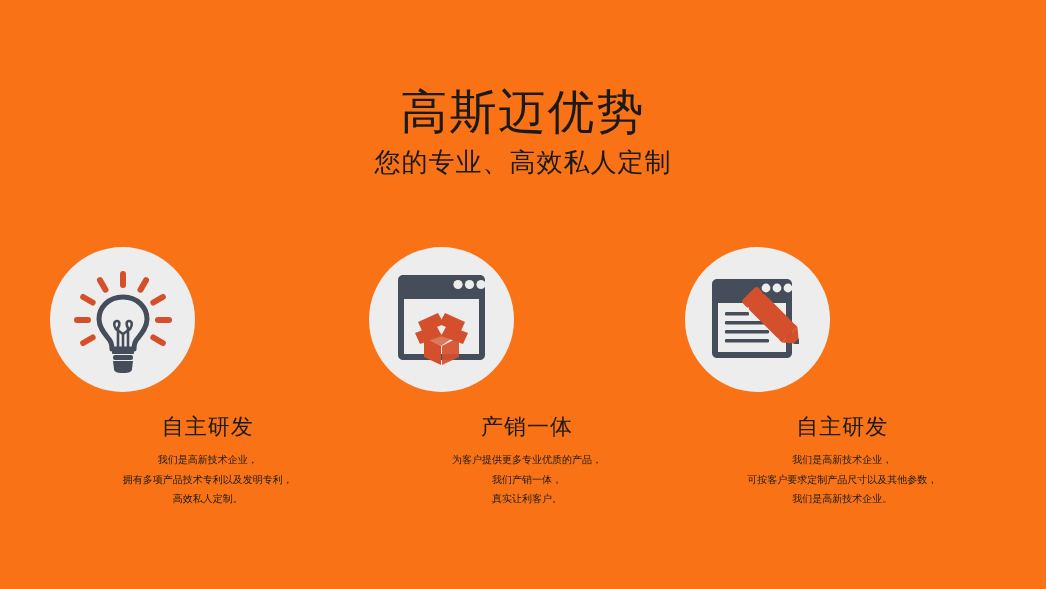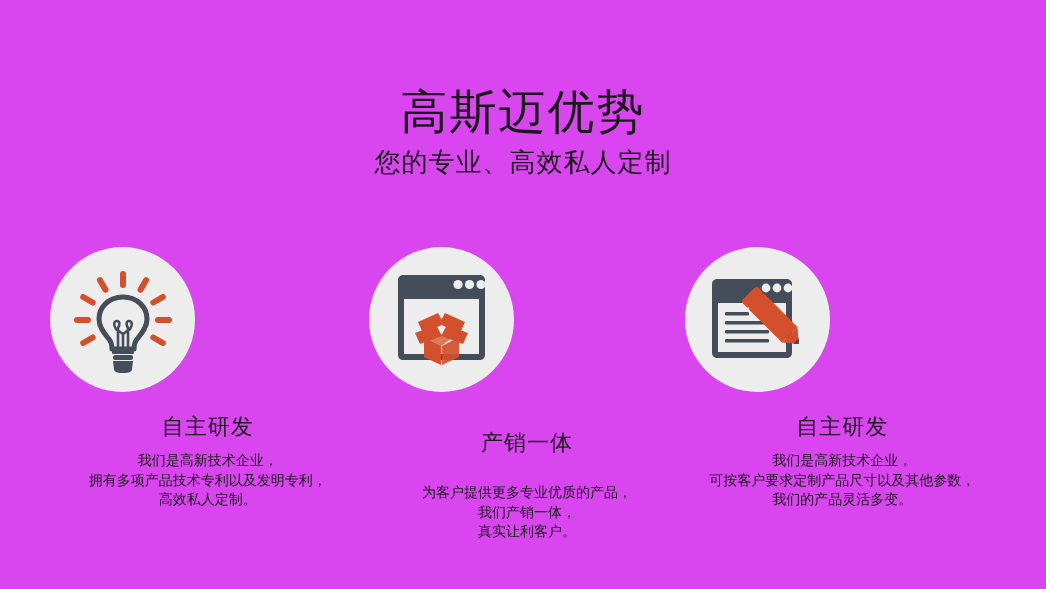--- a/index.html
+++ b/index.html
@@ -10,21 +10,21 @@
     width: 1046px;
     height: 589px;
     background: #ffffff;
     font-family: "Liberation Sans", sans-serif;
     overflow: hidden;
   }
   .page {
     position: relative;
     width: 1046px;
     height: 589px;
-    background: #d946ef;
+    background: #f97316;
   }
 
   
   .header {
     position: absolute;
     top: 86px;
     left: 0;
     width: 1046px;
     text-align: center;
   }
@@ -62,21 +62,21 @@
     padding: 0 28px;
     box-sizing: border-box;
   }
   .column {
     width: 320px;
     display: flex;
     flex-direction: column;
     text-align: center;
   }
   .column.col-1 { margin-left: 22px; }
-  .column.col-2 { margin-left: 4px; gap: 16px; }
+  .column.col-2 { margin-left: 4px; }
   .column.col-3 { margin-right: 18px; }
 
   .icon-circle {
     width: 145px;
     height: 145px;
     border-radius: 50%;
     background: #ecedec;
     display: flex;
     align-items: center;
     justify-content: center;
@@ -88,22 +88,22 @@
     font-family: "DejaVu Sans", "Liberation Sans", sans-serif;
     font-size: 22px;
     line-height: 26px;
     font-weight: 400;
     color: #1a1a1a;
     letter-spacing: 1px;
     margin: 22px 0 0 0;
     white-space: nowrap;
   }
   .col-desc {
-    font-family: Liberation Serif, serif;
-    font-size: 14px;
+    font-family: Liberation Mono, monospace;
+    font-size: 10px;
     line-height: 19.5px;
     font-weight: 400;
     color: #1a1a1a;
     margin: 11px 0 0 0;
     white-space: nowrap;
   }
   .col-desc .line { display: block; white-space: nowrap; }
 </style>
 </head>
 <body>
@@ -221,18 +221,18 @@
               <path d="M61 73 L83 73 L72 86 Z" fill="#d4502c"></path>
               <path d="M68 82 L76 82 L72 86 Z" fill="#444d59"></path>
             </g>
           </svg>
         </span>
       </div>
       <div class="col-title">自主研发</div>
       <div class="col-desc">
         <span class="line">我们是高新技术企业，</span>
         <span class="line">可按客户要求定制产品尺寸以及其他参数，</span>
-        <span class="line">我们的产品灵活多变。</span>
+        <span class="line">我们是高新技术企业。</span>
       </div>
     </div>
 
   </div>
 </div>
 
 </body></html>

